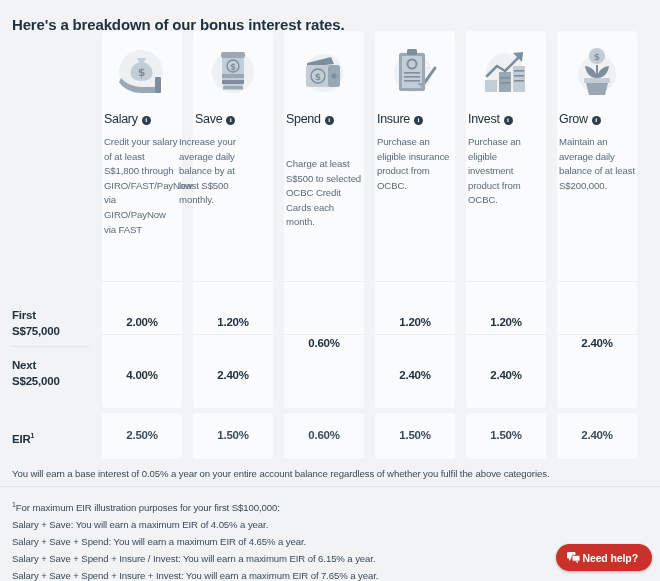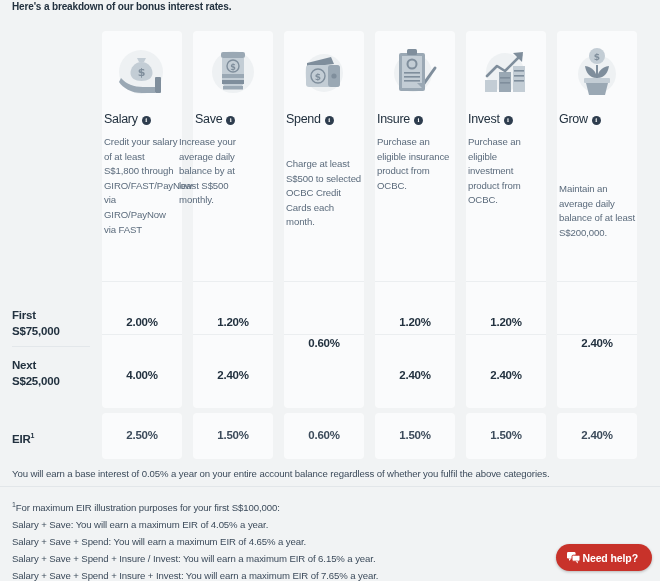--- a/index.html
+++ b/index.html
@@ -13,22 +13,22 @@
   }
   #page {
     position: relative;
     width: 660px; height: 581px;
     background: #f1f3f4;
   }
 
   
   .intro {
     position: absolute;
-    left: 12px; top: 1px;
-    font-size: 10px;
+    left: 12px; top: 16px;
+    font-size: 15px;
     font-weight: bold;
     letter-spacing: -0.15px;
     color: #22313f;
   }
 
   .card-top {
     position: absolute;
     top: 31px;
     width: 80px;
     height: 377px;
@@ -336,21 +336,21 @@
           <path d="M26 33 C18 33 15 27 14 21 C22 22 25 27 26 33 z" fill="#7f8e9c"></path>
           <path d="M26 33 C34 33 37 27 38 21 C30 22 27 27 26 33 z" fill="#7f8e9c"></path>
           <rect x="13" y="33" width="26" height="5" rx="1" fill="#c3cdd5"></rect>
           <path d="M15 38 h22 l-3 12 h-16 z" fill="#9aa8b4"></path>
         </svg>
       </div>
       <div class="cat-head" style="left: 557px;">
         <span class="cat-name">Grow</span>
         <span class="info-icon">i</span>
       </div>
-      <div class="cat-desc" style="left: 559px; margin-top: 47px;">Maintain an average daily balance of at least S$200,000.</div>
+      <div class="cat-desc" style="left: 559px;">Maintain an average daily balance of at least S$200,000.</div>
       <div class="rate rate-merged" style="left: 557px;">2.40%</div>
       <div class="rate-eir" style="left: 557px;">2.40%</div>
     </div>
 
   <div class="row-label rl-first">
     <div>First</div>
     <div>S$75,000</div>
   </div>
   <div class="rl-divider"></div>
   <div class="row-label rl-next">

